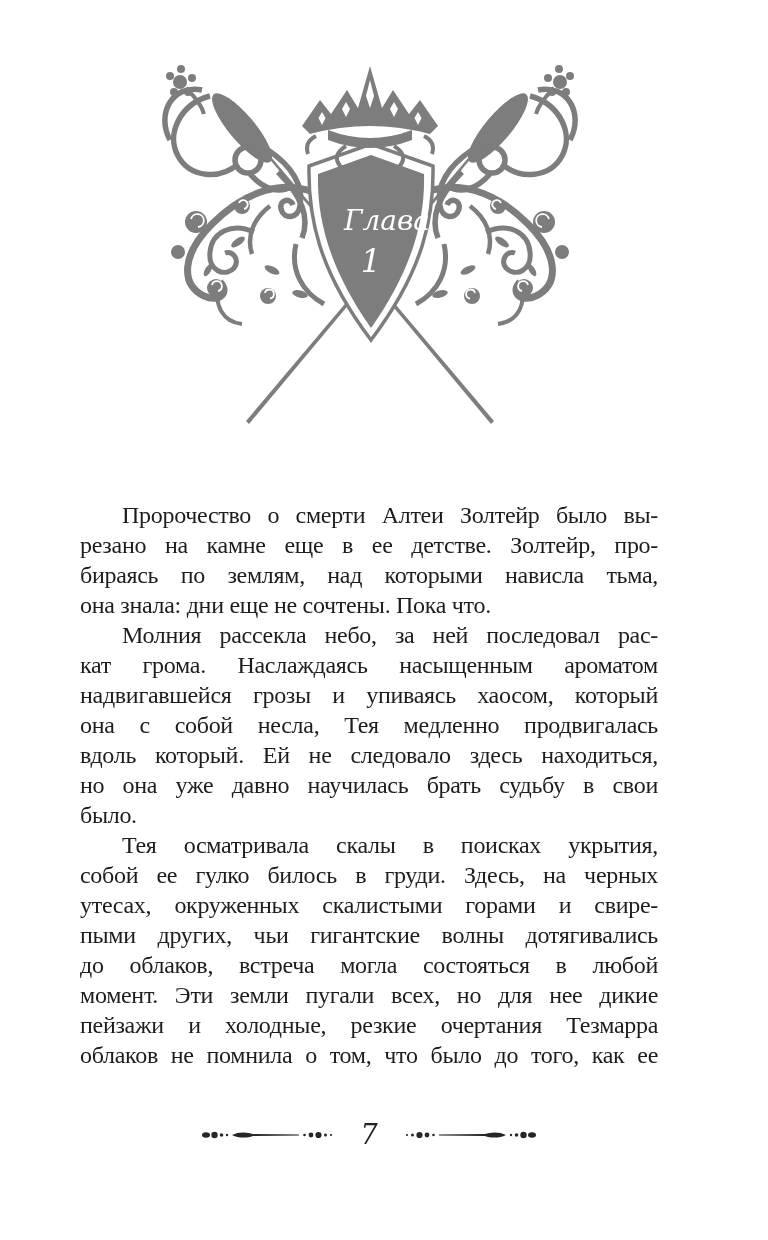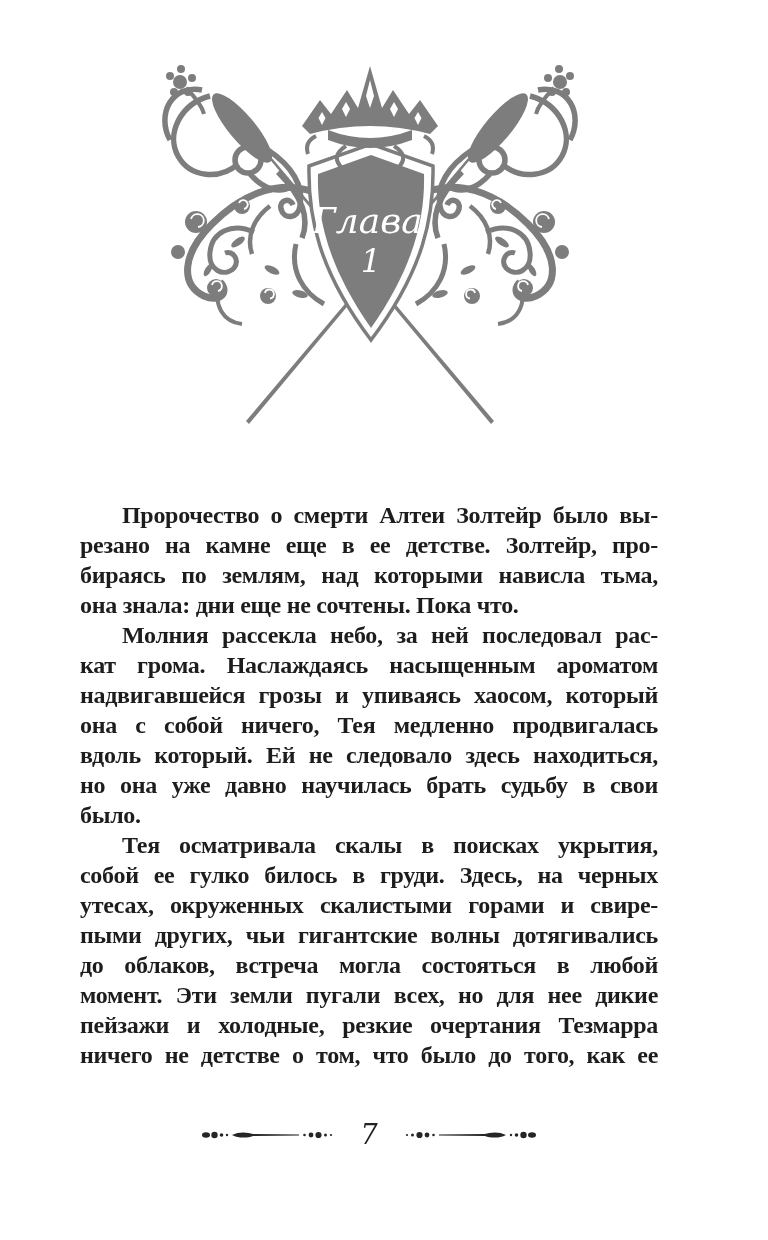--- a/index.html
+++ b/index.html
@@ -10,38 +10,37 @@
     position:relative;
     overflow:hidden;
   }
   .page { position:absolute; inset:0; }
 
   
   .emblem-wrap { position:absolute; left:150px; top:56px; width:440px; height:380px; }
   .emblem-wrap svg { display:block; }
   .chapter-label {
     position:absolute; left:312px; top:203px; width:118px; height:36px;
-    text-align:left; color:#ffffff;
+    text-align:right; color:#ffffff;
     font-family:"DejaVu Serif","Liberation Serif",serif;
-    font-style:italic; font-size:36px; line-height:36px;
+    font-style:italic; font-size:28px; line-height:36px;
   }
   .chapter-number {
     position:absolute; left:312px; top:243px; width:118px; height:36px;
     text-align:center; color:#ffffff;
     font-family:"DejaVu Serif","Liberation Serif",serif;
     font-style:italic; font-size:32px; line-height:36px;
   }
 
   
   .text-block {
     position:absolute; left:80px; top:500px; width:578px;
     color:#1d1d1d;
     font-size:24px; line-height:30px;
     letter-spacing:-0.3px;
-    font-weight:bold;
   }
   .line { text-align:justify; text-align-last:justify; }
   .line.first { text-indent:42px; }
   .line.last { text-align-last:left; }
 
   
   .footer {
     position:absolute; left:0; top:1120px; width:738px; height:30px;
     display:flex; justify-content:center; align-items:center; gap:26px;
   }
@@ -146,34 +145,34 @@
     <div>
       <div class="line first">Пророчество о смерти Алтеи Золтейр было вы-</div>
       <div class="line">резано на камне еще в ее детстве. Золтейр, про-</div>
       <div class="line">бираясь по землям, над которыми нависла тьма,</div>
       <div class="line last">она знала: дни еще не сочтены. Пока что.</div>
     </div>
     <div>
       <div class="line first">Молния рассекла небо, за ней последовал рас-</div>
       <div class="line">кат грома. Наслаждаясь насыщенным ароматом</div>
       <div class="line">надвигавшейся грозы и упиваясь хаосом, который</div>
-      <div class="line">она с собой ничего, Тея медленно продвигалась</div>
+      <div class="line">она с собой несла, Тея медленно продвигалась</div>
       <div class="line">вдоль который. Ей не следовало здесь находиться,</div>
       <div class="line">но она уже давно научилась брать судьбу в свои</div>
       <div class="line last">было.</div>
     </div>
     <div>
       <div class="line first">Тея осматривала скалы в поисках укрытия,</div>
       <div class="line">собой ее гулко билось в груди. Здесь, на черных</div>
       <div class="line">утесах, окруженных скалистыми горами и свире-</div>
       <div class="line">пыми других, чьи гигантские волны дотягивались</div>
       <div class="line">до облаков, встреча могла состояться в любой</div>
       <div class="line">момент. Эти земли пугали всех, но для нее дикие</div>
       <div class="line">пейзажи и холодные, резкие очертания Тезмарра</div>
-      <div class="line">ничего не детстве о том, что было до того, как ее</div>
+      <div class="line">облаков не помнила о том, что было до того, как ее</div>
     </div>
   </div>
 
   <div class="footer">
     <svg class="flourish" width="133" height="14" viewBox="0 0 133 14" xmlns="http://www.w3.org/2000/svg">
       <g id="ornShape" fill="#262626">
         <ellipse cx="5" cy="7" rx="4" ry="2.8"></ellipse>
         <circle cx="13.5" cy="7" r="3.2"></circle>
         <circle cx="20.5" cy="7" r="1.8"></circle>
         <circle cx="26" cy="7" r="1.2"></circle>

